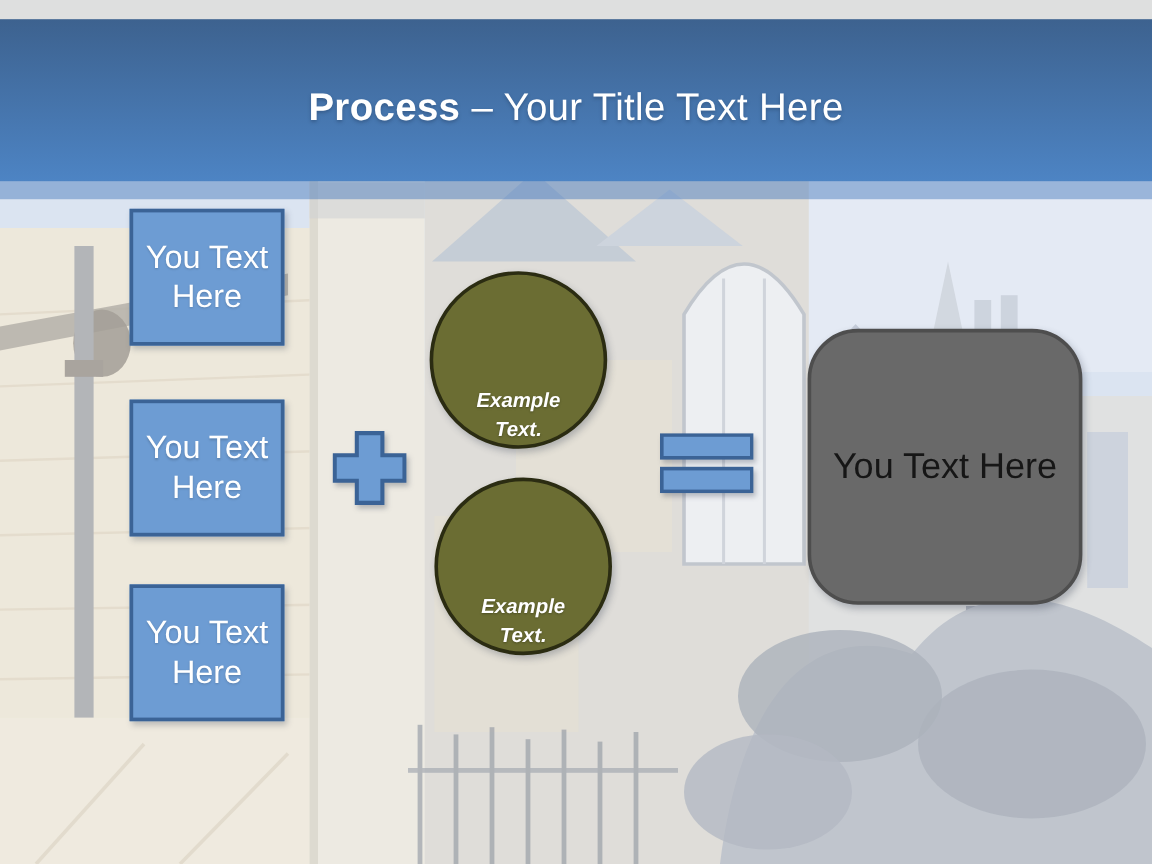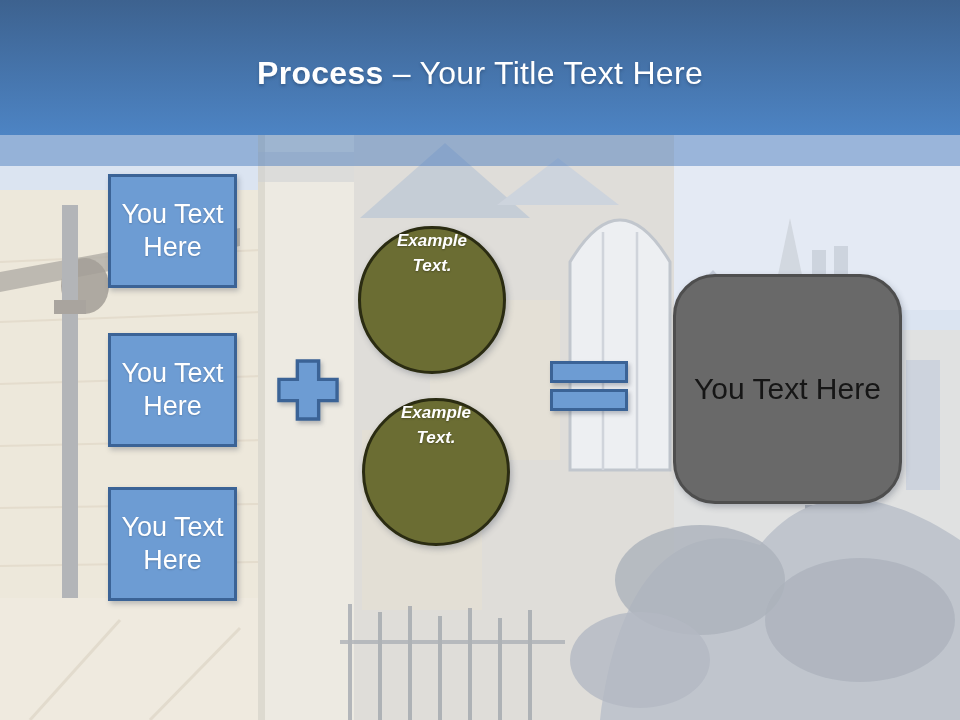--- a/index.html
+++ b/index.html
@@ -2,21 +2,21 @@
 <html style="--header-top: #3d628f; --header-bottom: #4d84c4; --band-overlay: rgba(96,140,198,0.55); --blue-fill: #6d9cd3; --blue-border: #3b6396; --olive-fill: #6b6d33; --olive-border: #2b2c12; --gray-fill: #696969; --gray-border: #4e4e4e; --title-color: #ffffff; --shape-text-color: #ffffff; --result-text-color: #161616;"><head>
 <meta charset="utf-8">
 <style>
   html,body{margin:0;padding:0;background:#ffffff;}
   .slide{
     position:relative;width:960px;height:720px;overflow:hidden;
     font-family:"Liberation Sans",sans-serif;background:#dedfdf;
   }
   
   .header{
-    position:absolute;top:0;left:0;width:960px;height:135px;z-index:3;
+    position:absolute;top:16px;left:0;width:960px;height:135px;z-index:3;
     background:linear-gradient(180deg,var(--header-top) 0%,var(--header-bottom) 100%);
     display:flex;align-items:center;justify-content:center;
   }
   .title{
     padding-top:12px;color:var(--title-color);font-size:32px;font-weight:400;
     letter-spacing:.3px;text-shadow:0 2px 3px rgba(25,45,75,.35);white-space:pre;
   }
   .title b{font-weight:700;}
   
   .band{
@@ -33,21 +33,21 @@
     display:flex;align-items:center;justify-content:center;text-align:center;
     color:var(--shape-text-color);font-size:27px;line-height:1.22;
     box-shadow:2px 3px 5px rgba(50,60,80,.28);
     text-shadow:0 1px 2px rgba(0,0,0,.18);
   }
   .input-box .label{width:110px;}
   .box-1{top:174px;} .box-2{top:333px;} .box-3{top:487px;}
   .circle{
     width:148px;height:148px;border-radius:50%;
     background:var(--olive-fill);border:3px solid var(--olive-border);
-    display:flex;align-items:flex-start;justify-content:center;text-align:center;
+    display:flex;align-items:flex-end;justify-content:center;text-align:center;
     color:var(--shape-text-color);font-size:17px;font-weight:700;font-style:italic;
     line-height:1.45;box-shadow:2px 3px 6px rgba(50,60,80,.3);
     text-shadow:0 1px 2px rgba(0,0,0,.3);
   }
   .circle .label{width:96px;}
   .circle-1{left:358px;top:226px;}
   .circle-2{left:362px;top:398px;}
   .operator{filter:drop-shadow(2px 3px 2px rgba(50,60,80,.3));}
   .op-plus{left:277px;top:359px;width:62px;height:62px;}
   .op-equals{left:550px;top:361px;width:78px;height:50px;}

